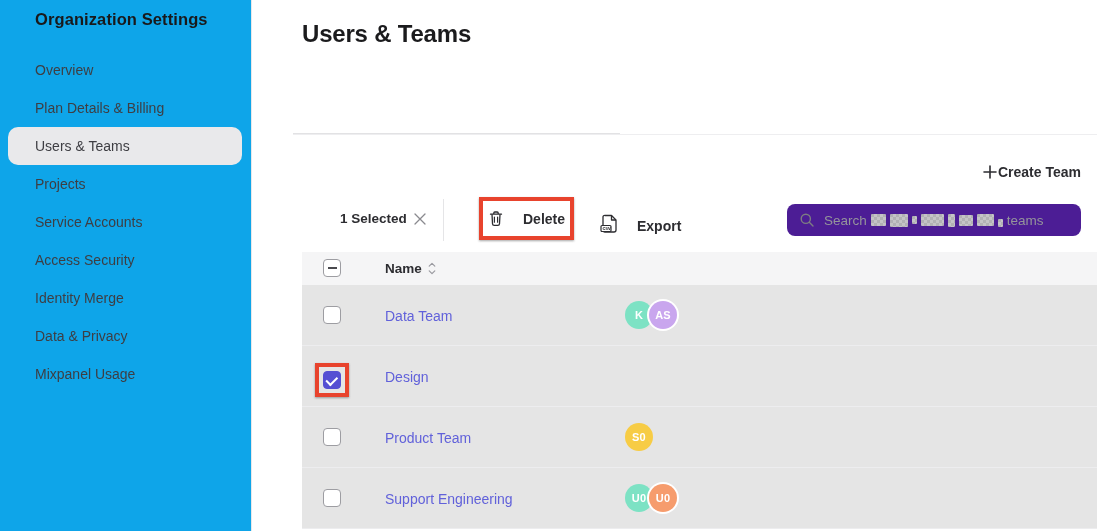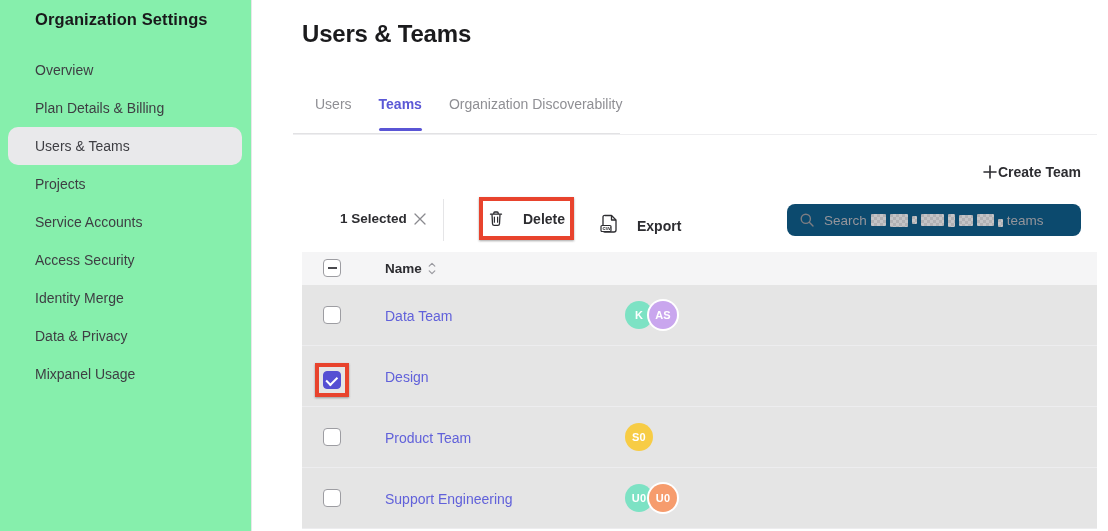--- a/index.html
+++ b/index.html
@@ -1,20 +1,20 @@
 <!DOCTYPE html>
 <html><head>
 <meta charset="utf-8">
 <style>
   * { margin:0; padding:0; box-sizing:border-box; }
   html,body { width:1108px; height:531px; }
   body { font-family:"Liberation Sans", sans-serif; background:#fff; position:relative; overflow:hidden; color:#2d2d31; }
 
   
-  .sidebar { position:absolute; left:0; top:0; width:252px; height:531px; background:#86efac; border-right:1px solid #e7e7e9; }
+  .sidebar { position:absolute; left:0; top:0; width:252px; height:531px; background:#0ea5e9; border-right:1px solid #e7e7e9; }
   .sidebar-title { position:absolute; left:35px; top:10px; font-size:16.5px; font-weight:700; color:#19191b; letter-spacing:.1px; }
   .sidebar-nav { position:absolute; left:0; top:51px; width:252px; }
   .nav-item { height:38px; display:flex; align-items:center; padding-left:27px; margin:0 10px 0 8px; border-radius:10px; font-size:14px; color:#3e3e43; cursor:pointer; }
   .nav-item.selected { background:#e9e9eb; }
 
   
   .main { position:absolute; left:252px; top:0; right:0; height:531px; background:#fff; }
   .page-title { position:absolute; left:50px; top:20px; font-size:24px; font-weight:700; color:#1b1b1d; letter-spacing:-.2px; }
 
   .tabs { position:absolute; left:63px; top:96px; display:flex; gap:27px; }
@@ -29,21 +29,21 @@
   
   .sel-label { position:absolute; left:88px; top:211px; font-size:13.5px; font-weight:600; color:#2d2d31; }
   .sel-close { position:absolute; left:161px; top:212px; width:14px; height:14px; cursor:pointer; }
   .toolbar-vdiv { position:absolute; left:191px; top:199px; width:1px; height:42px; background:#e5e5e7; }
 
   .annot { border:4px solid #e8432d; box-shadow:0 1px 2px rgba(60,60,60,.45); }
   .annot-delete { position:absolute; left:227px; top:197px; width:95px; height:43px; display:flex; align-items:center; justify-content:center; }
   .btn-plain { display:flex; align-items:flex-end; gap:19px; font-size:14px; font-weight:600; color:#2d2d31; background:none; border:none; cursor:pointer; font-family:inherit; }
   .export-btn { position:absolute; left:348px; top:206px; height:28px; }
 
-  .search-box { position:absolute; left:535px; top:204px; width:294px; height:32px; background:#0c4a6e; border-radius:8px; display:flex; align-items:center; padding:0 12px; gap:9px; cursor:text; }
+  .search-box { position:absolute; left:535px; top:204px; width:294px; height:32px; background:#4c1d95; border-radius:8px; display:flex; align-items:center; padding:0 12px; gap:9px; cursor:text; }
   .search-ph { font-size:13.5px; color:#95959b; display:flex; align-items:center; gap:4px; white-space:nowrap; }
   .pxl { display:inline-block; background:repeating-conic-gradient(#c4c4c6 0% 25%, #b1b1b4 0% 50%) 0 0/6px 6px; border-radius:1px; }
 
   
   .table { position:absolute; left:50px; top:252px; width:795px; }
   .thead { height:33px; background:#f5f5f6; display:flex; align-items:center; position:relative; }
   .trow { height:61px; border-bottom:1px solid #ededef; background:#e5e5e5; position:relative; }
   .cb { position:absolute; left:21px; width:18px; height:18px; border-radius:4px; background:#fff; border:1.5px solid #9d9da2; display:flex; align-items:center; justify-content:center; cursor:pointer; }
   .thead .cb { top:7px; }
   .trow .cb { top:21px; }
@@ -76,25 +76,20 @@
       <div class="nav-item">Access Security</div>
       <div class="nav-item">Identity Merge</div>
       <div class="nav-item">Data &amp; Privacy</div>
       <div class="nav-item">Mixpanel Usage</div>
     </nav>
 </div>
 
 <div class="main">
   <div class="page-title">Users &amp; Teams</div>
 
-  <div class="tabs" id="tabs">
-      <div class="tab">Users</div>
-      <div class="tab active">Teams</div>
-      <div class="tab">Organization Discoverability</div>
-    </div>
   <div class="tab-divider-dark"></div>
   <div class="tab-divider-light"></div>
 
   <button class="create-team">
     <span class="icon">
       <svg width="14" height="14" viewBox="0 0 14 14">
           <path d="M7 1v12M1 7h12" stroke="#2d2d31" stroke-width="1.6" stroke-linecap="round"></path>
         </svg>
     </span>
     <span>Create Team</span>

